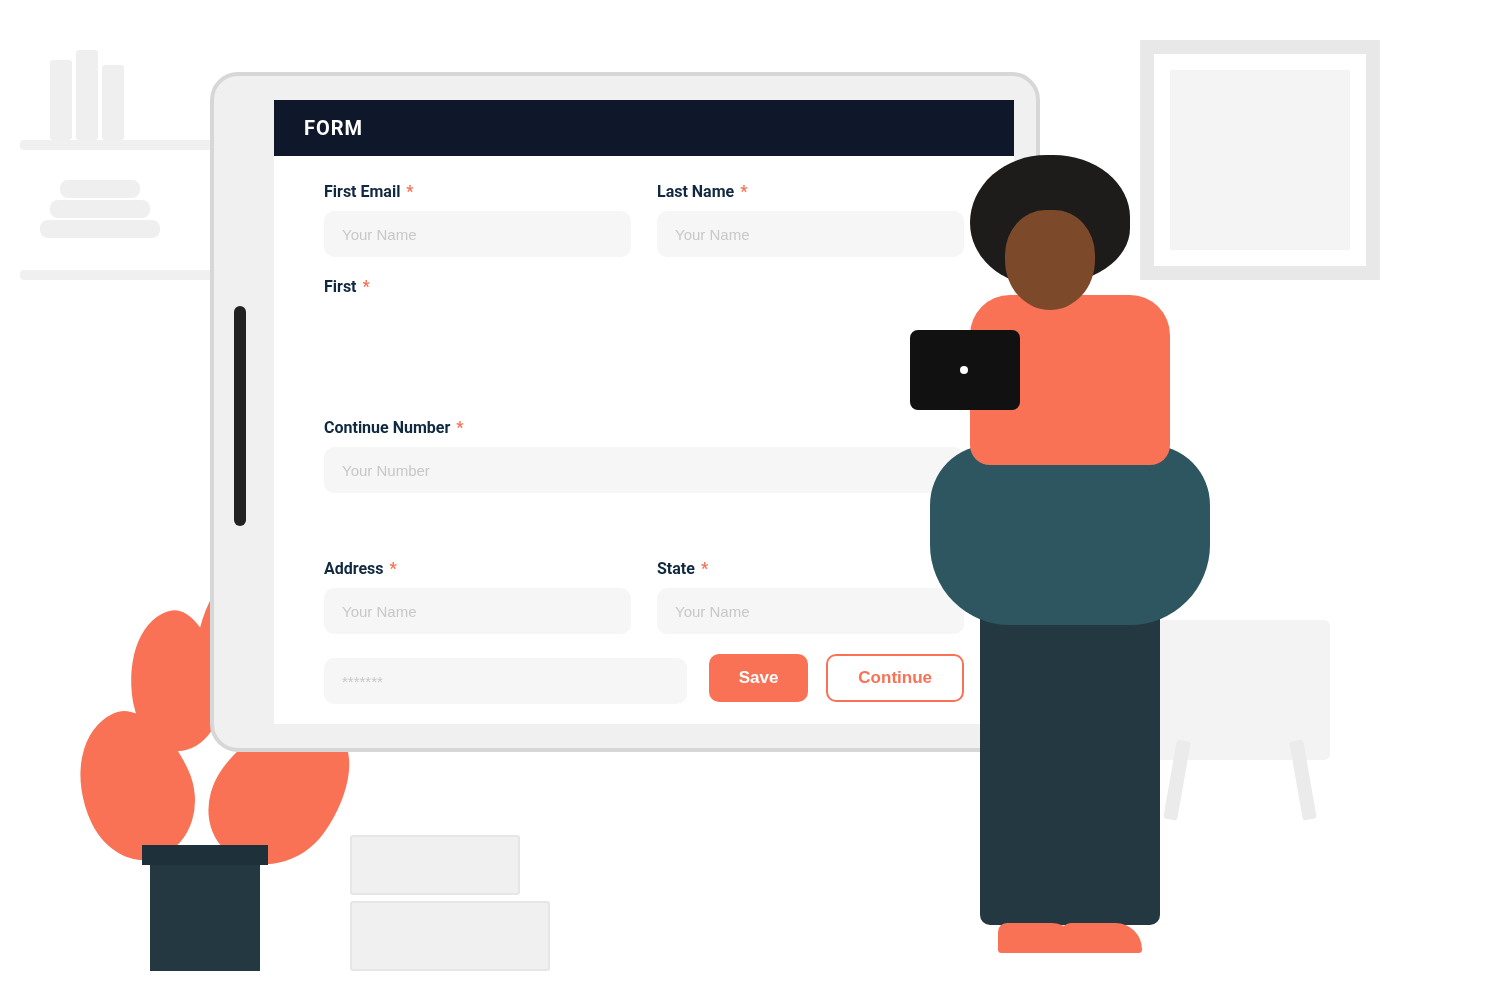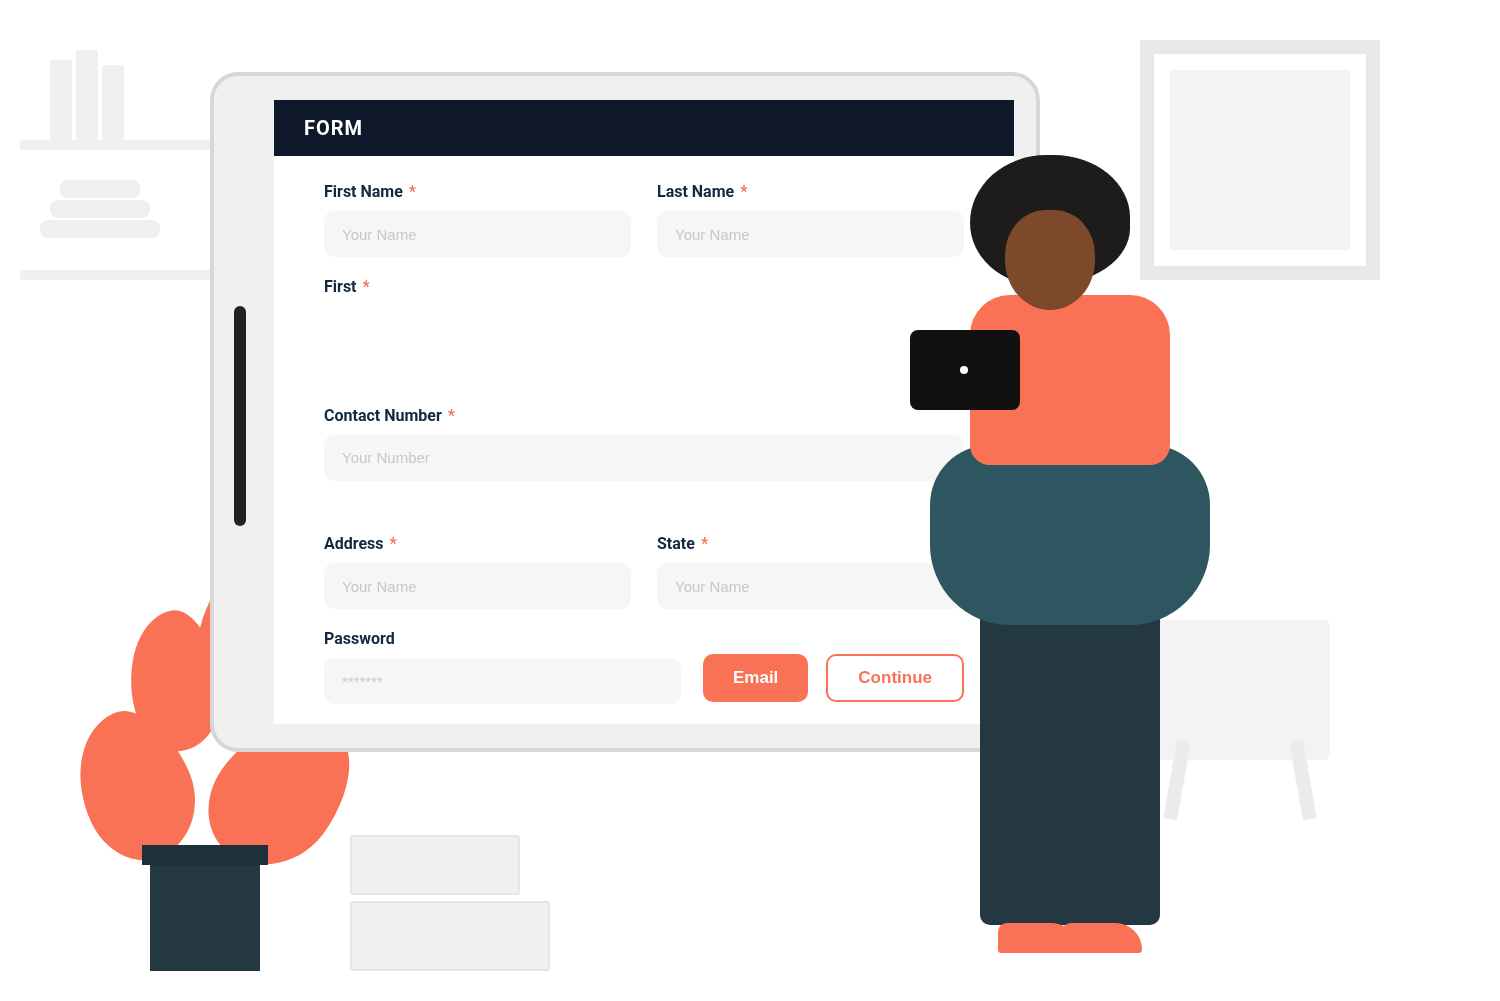--- a/index.html
+++ b/index.html
@@ -167,21 +167,21 @@
   <div class="screen">
     <div class="screen-header">
       <span>FORM</span>
     </div>
 
     <div class="form-body">
 
       <div class="row">
         <div class="field">
           <div class="label">
-            <span>First Name</span>
+            <span>First Email</span>
             <span class="req">*</span>
           </div>
           <input class="input" type="text" placeholder="Your Name" style="">
         </div>
         <div class="field">
           <div class="label">
             <span>Last Name</span>
             <span class="req">*</span>
           </div>
           <input class="input" type="text" placeholder="Your Name" style="">
@@ -190,21 +190,21 @@
 
       <div class="field">
         <div class="label">
           <span>First</span>
           <span class="req">*</span>
         </div>
       </div>
 
       <div class="field">
         <div class="label">
-          <span>Contact  Number</span>
+          <span>Continue  Number</span>
           <span class="req">*</span>
         </div>
         <input class="input" type="text" placeholder="Your Number" style="">
       </div>
 
       <div class="row">
         <div class="field">
           <div class="label">
             <span>Address</span>
             <span class="req">*</span>
@@ -215,27 +215,24 @@
           <div class="label">
             <span>State</span>
             <span class="req">*</span>
           </div>
           <input class="input" type="text" placeholder="Your Name" style="">
         </div>
       </div>
 
       <div class="actions">
         <div class="field">
-          <div class="label">
-            <span>Password</span>
-          </div>
           <input class="input" type="password" placeholder="*******" style="">
         </div>
         <div class="btns">
-          <button class="btn btn-primary">Email</button>
+          <button class="btn btn-primary">Save</button>
           <button class="btn btn-outline">Continue</button>
         </div>
       </div>
 
     </div>
   </div>
 </div>
 
 <div class="person">
   <div class="legs">

